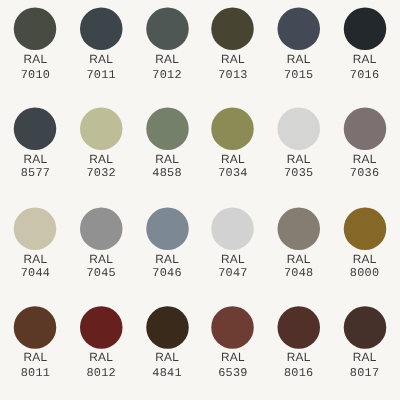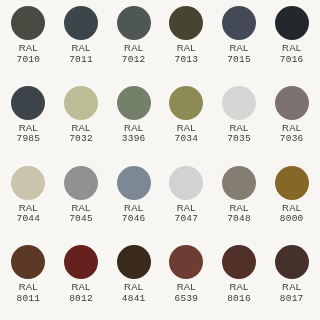--- a/index.html
+++ b/index.html
@@ -96,35 +96,35 @@
       <div class="swatch-dot" style="background: rgb(34, 40, 43);"></div>
       <div class="swatch-label" style="color: rgb(59, 59, 59);">
         <span class="sys">RAL</span>
         <span class="code">7016</span>
       </div>
     </div>
     <div class="swatch-cell">
       <div class="swatch-dot" style="background: rgb(61, 68, 74);"></div>
       <div class="swatch-label" style="color: rgb(59, 59, 59);">
         <span class="sys">RAL</span>
-        <span class="code">7985</span>
+        <span class="code">8577</span>
       </div>
     </div>
     <div class="swatch-cell">
       <div class="swatch-dot" style="background: rgb(189, 190, 152);"></div>
       <div class="swatch-label" style="color: rgb(59, 59, 59);">
         <span class="sys">RAL</span>
         <span class="code">7032</span>
       </div>
     </div>
     <div class="swatch-cell">
       <div class="swatch-dot" style="background: rgb(117, 128, 107);"></div>
       <div class="swatch-label" style="color: rgb(59, 59, 59);">
         <span class="sys">RAL</span>
-        <span class="code">3396</span>
+        <span class="code">4858</span>
       </div>
     </div>
     <div class="swatch-cell">
       <div class="swatch-dot" style="background: rgb(140, 138, 85);"></div>
       <div class="swatch-label" style="color: rgb(59, 59, 59);">
         <span class="sys">RAL</span>
         <span class="code">7034</span>
       </div>
     </div>
     <div class="swatch-cell">

